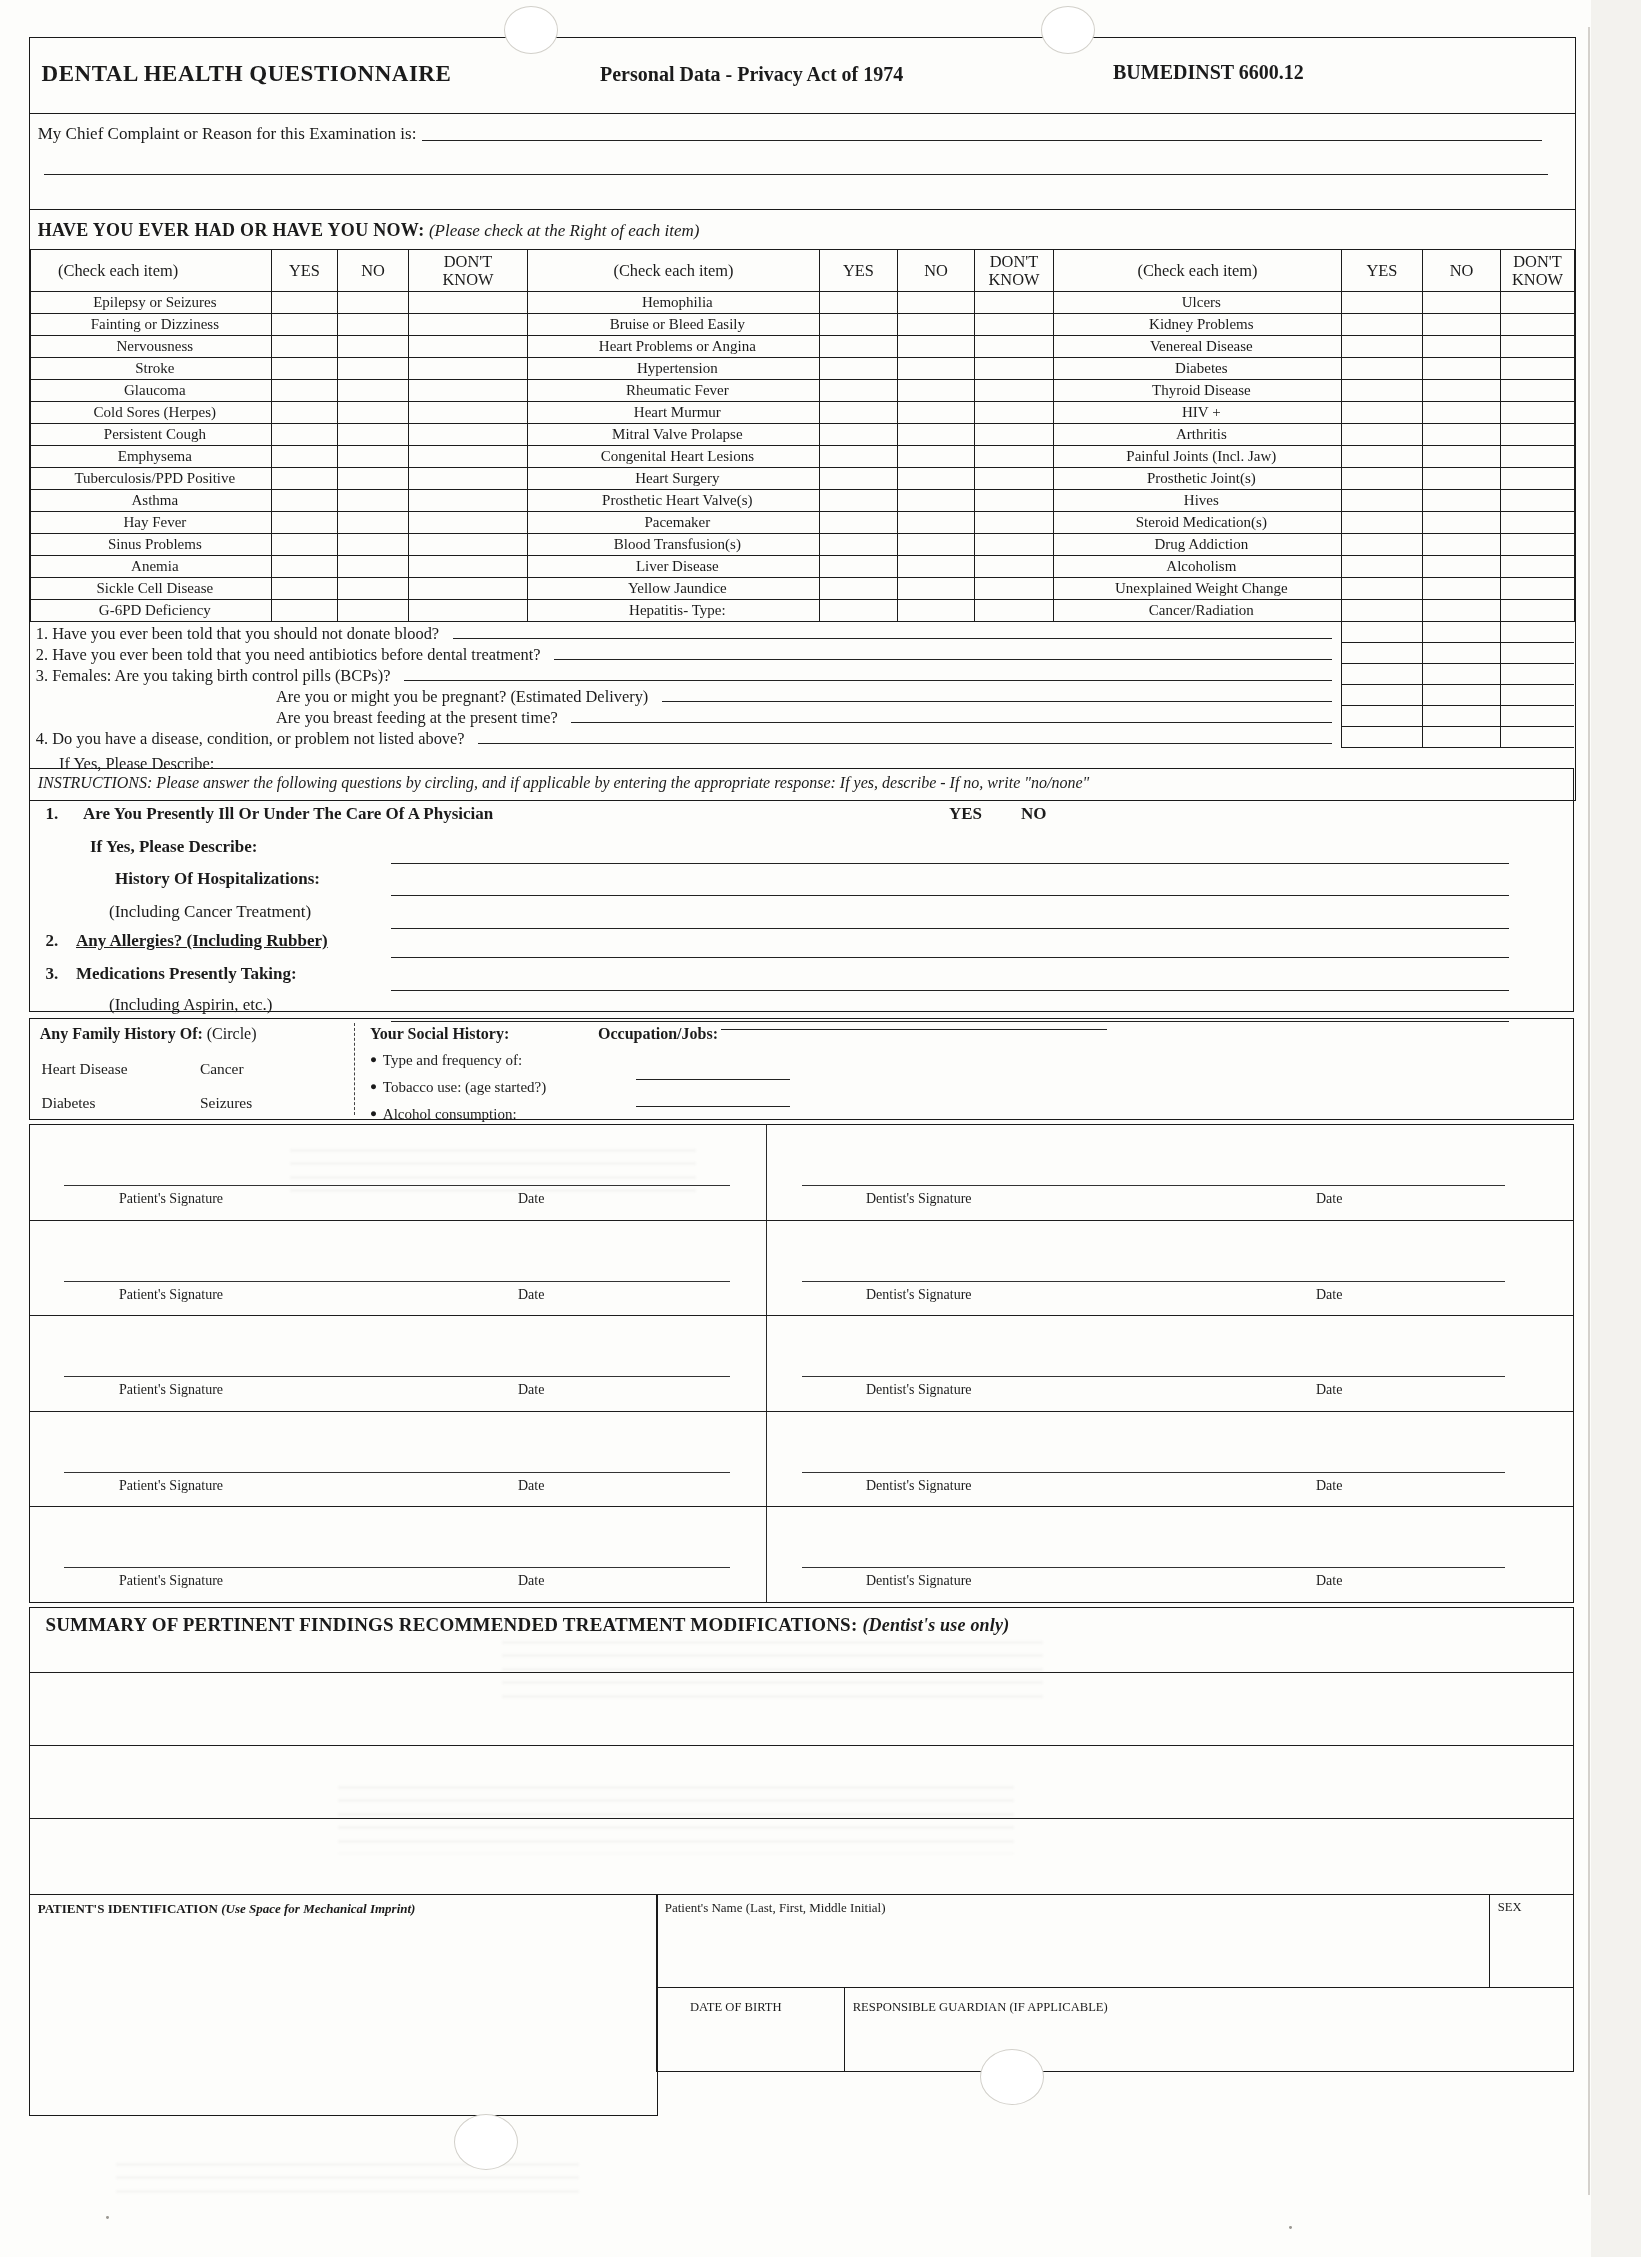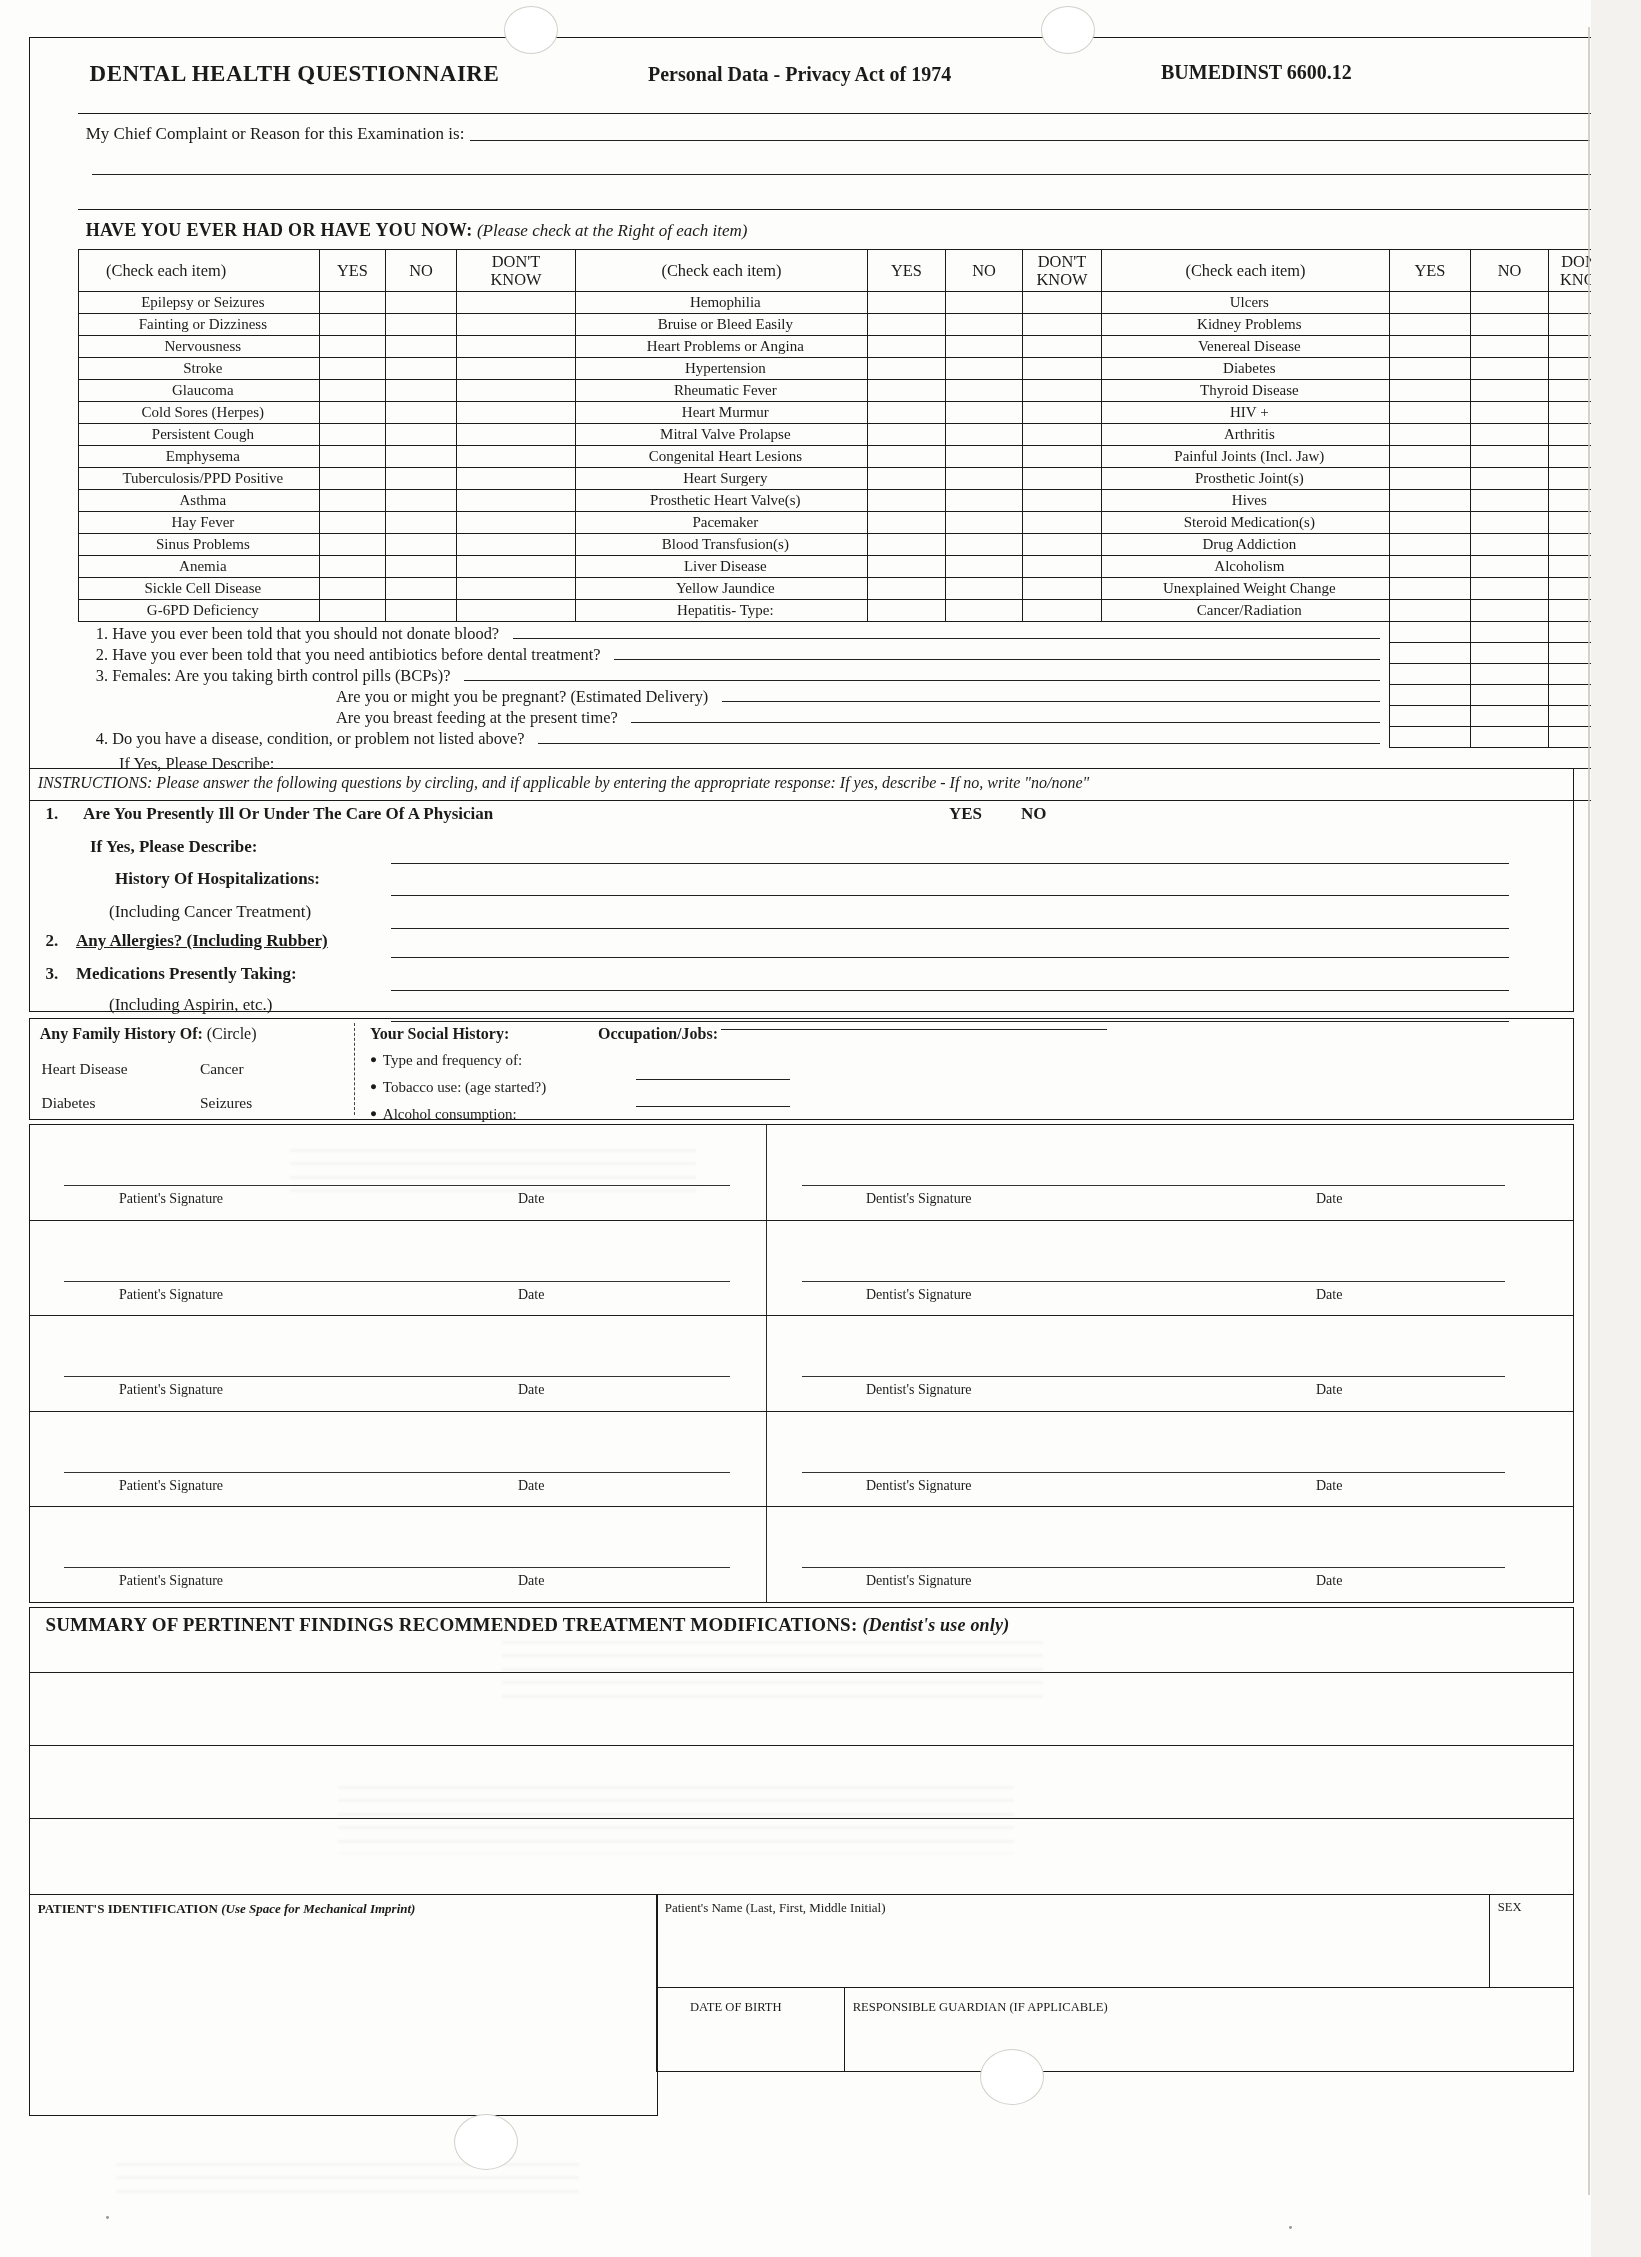--- a/index.html
+++ b/index.html
@@ -3,21 +3,21 @@
 <meta charset="utf-8">
 <style>
   html,body{margin:0;padding:0;background:#ffffff;}
   body{width:1641px;height:2257px;position:relative;overflow:hidden;
        font-family:"Liberation Serif","DejaVu Serif",serif;color:#1b1b1b;}
   .page{position:absolute;inset:0;background:#fdfdfb;}
   .scan-strip{position:absolute;left:1591px;top:0;width:50px;height:2257px;background:#f3f2ee;}
   .scan-edge{position:absolute;left:1588px;top:27px;width:1.9px;height:2168px;background:#c9c6c0;opacity:.8;}
 
   
-  .form-main{position:absolute;left:29px;top:37px;width:1545px;border:1.9px solid #1a1a1a;background:transparent;padding-left:48px;}
+  .form-main{position:absolute;left:29px;top:37px;width:1545px;border:1.9px solid #1a1a1a;background:transparent;}
   .hdr-box{position:relative;height:75px;border-bottom:1.9px solid #1a1a1a;}
   .hdr-title{position:absolute;left:11.6px;top:23px;font-size:23px;font-weight:bold;letter-spacing:0.5px;}
   .hdr-privacy{position:absolute;left:570px;top:25px;font-size:20px;font-weight:bold;}
   .hdr-num{position:absolute;left:1083px;top:23px;font-size:20px;font-weight:bold;}
 
   .chief{position:relative;height:95px;border-bottom:1.9px solid #1a1a1a;}
   .chief-row{position:absolute;left:7.7px;top:9.7px;right:29px;display:flex;font-size:17px;}
   .chief-label{white-space:nowrap;}
   .wline{flex:1;border-bottom:1.5px solid #222;margin:0 3.9px 2.9px 5.8px;}
   .chief-line2{position:absolute;left:13.5px;right:27px;top:60px;border-bottom:1.5px solid #222;}
@@ -28,21 +28,21 @@
 
   table.cl{border-collapse:collapse;table-layout:fixed;width:1545px;}
   table.cl td{border:1px solid #1c1c1c;height:21px;font-size:15px;padding:0;overflow:hidden;white-space:nowrap;}
   table.cl tr.hd td{height:41px;font-size:16.4px;text-align:center;vertical-align:middle;}
   table.cl td.it{padding-left:7.7px;text-align:center;}
   table.cl tr.hd td.g1{text-align:left;padding-left:27px;}
   table.cl td.dk{white-space:normal;line-height:1.05;padding:0 9.7px;}
 
   
   .qsec{position:relative;height:178px;}
-  .qrow{position:relative;height:21px;display:flex;align-items:flex-end;font-size:16.4px;margin-left:12px;}
+  .qrow{position:relative;height:21px;display:flex;align-items:flex-end;font-size:16.4px;}
   .qtext{white-space:nowrap;padding-left:5.8px;line-height:19.3px;}
   .qtext.ind{padding-left:246px;}
   .qtext.ind2{padding-left:29px;}
   .qline{flex:1;border-bottom:1.5px solid #222;margin:0 243px 3.9px 13.5px;}
   .qline.full{margin-right:13.5px;}
   .qcells{position:absolute;right:0;top:0;height:21px;width:234px;display:flex;}
   .qcells span{box-sizing:border-box;border-left:1px solid #1c1c1c;border-bottom:1px solid #1c1c1c;height:21px;}
   .qc1{width:81px;}.qc2{width:78px;}.qc3{width:74px;}
   .qrow.describe{height:25px;}
 

